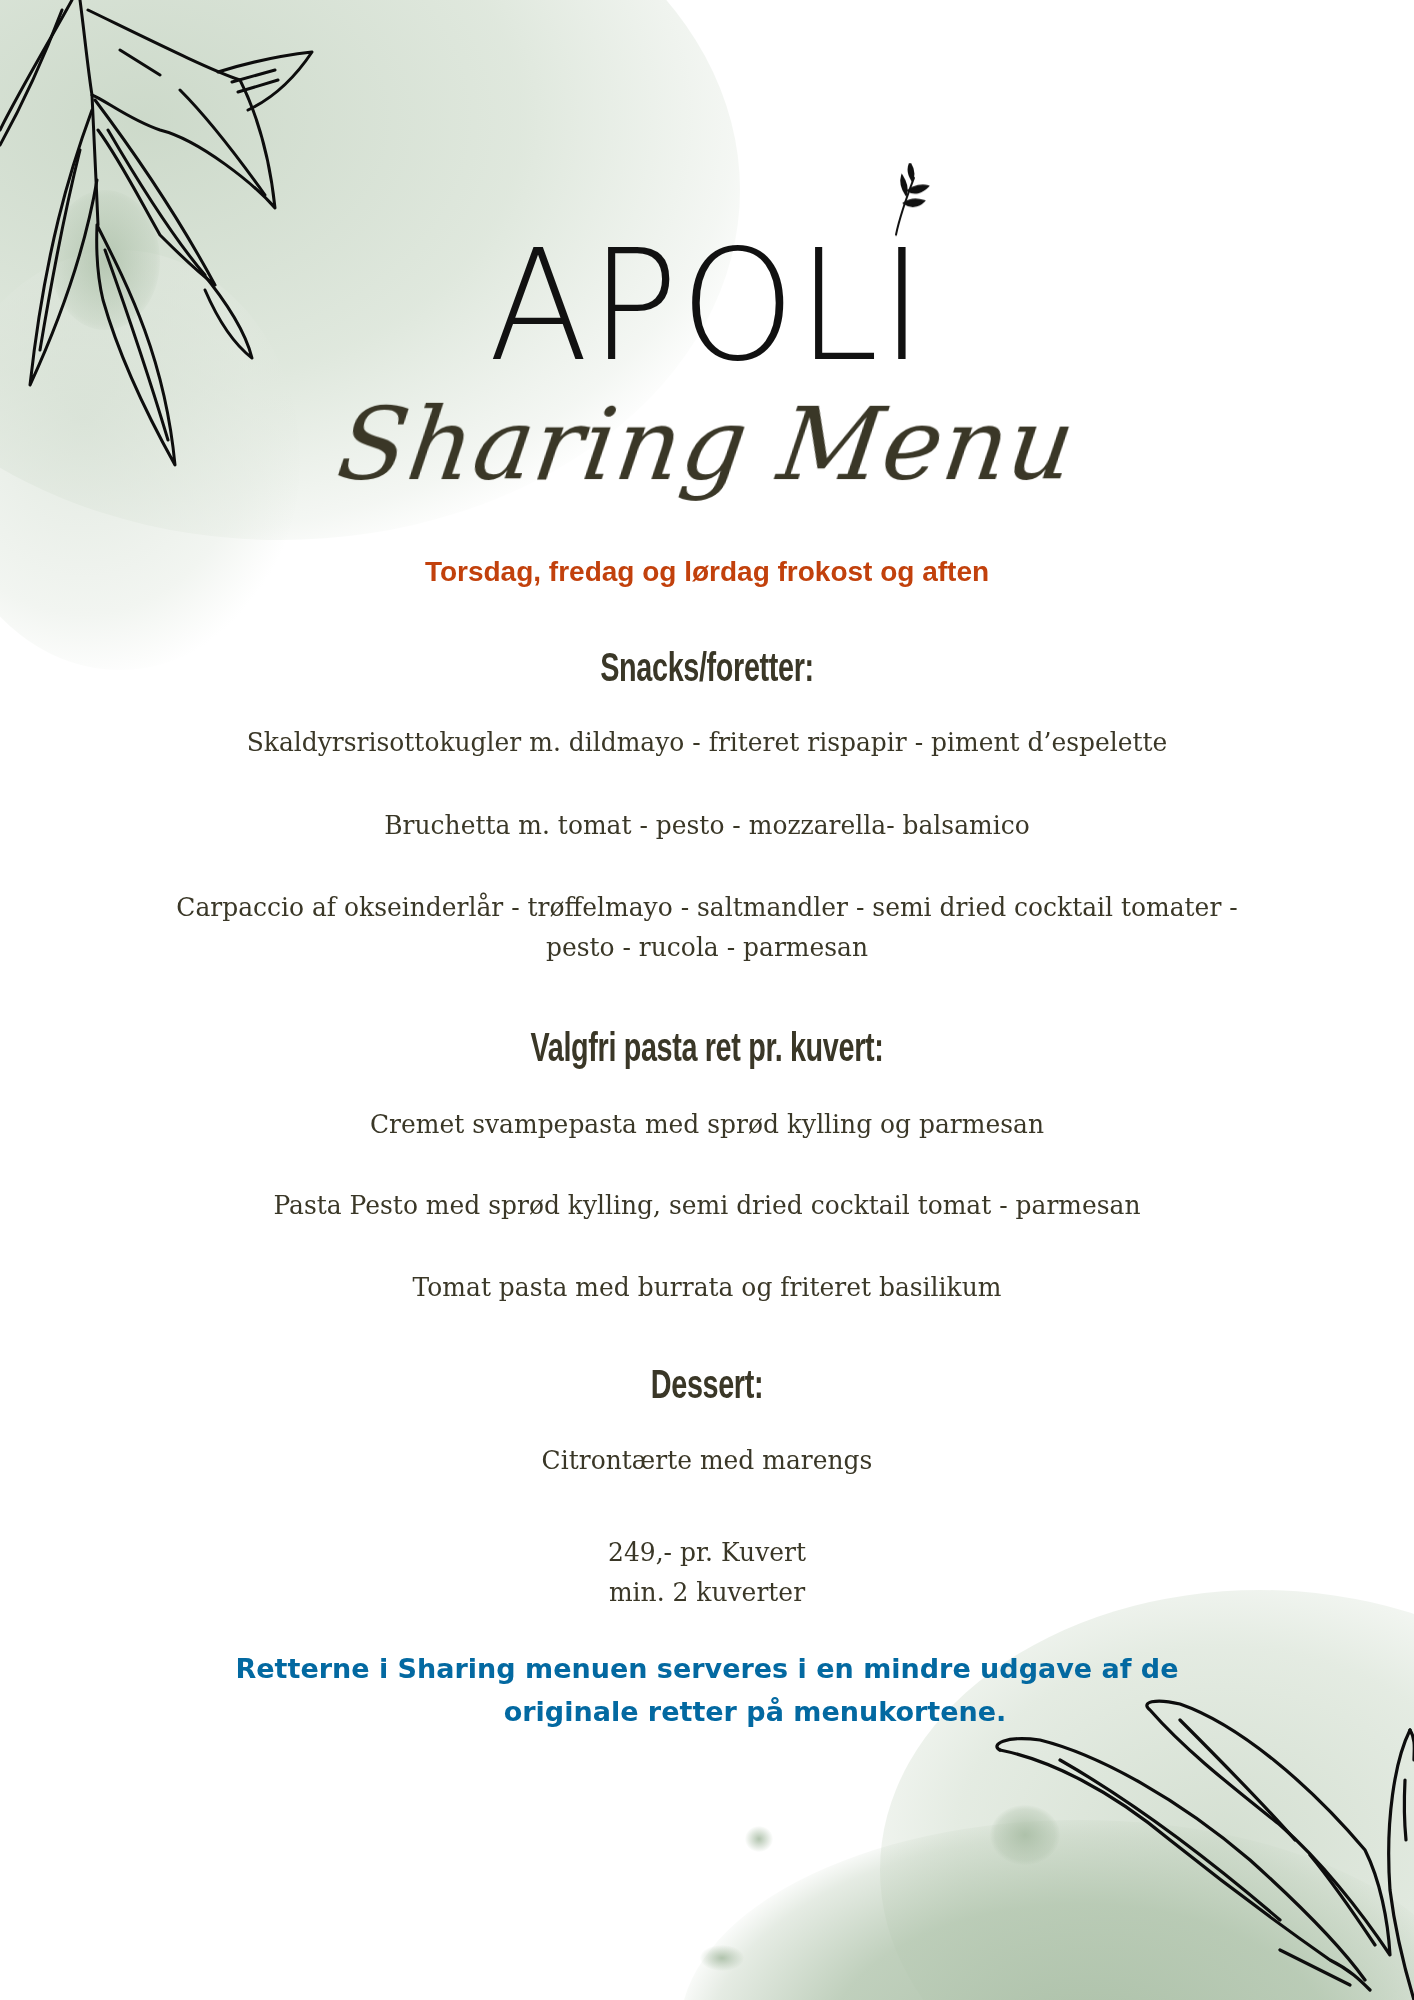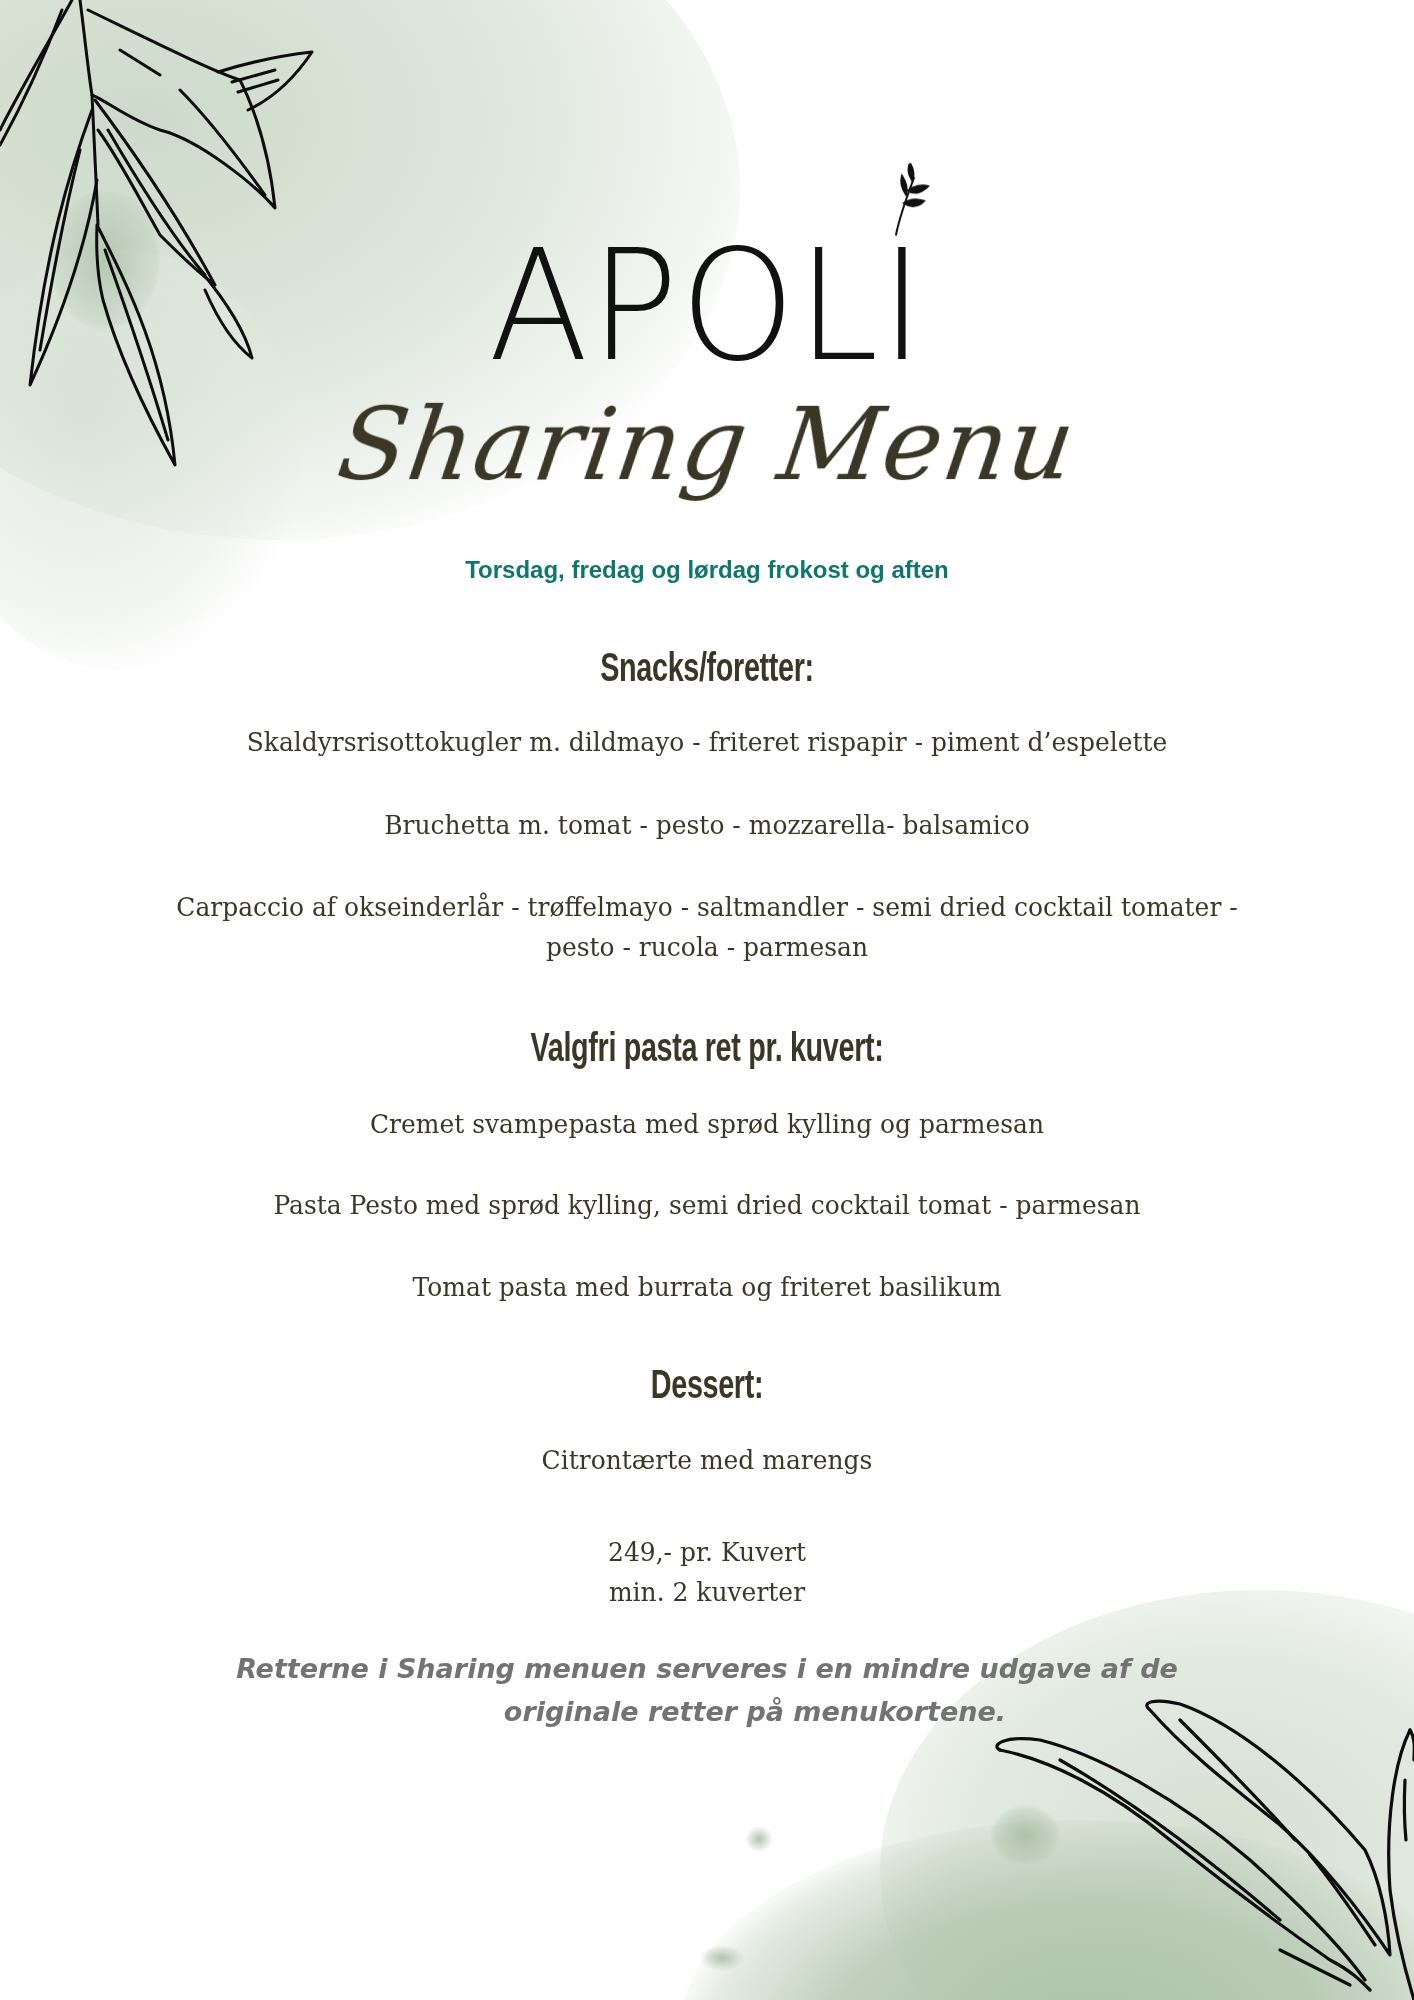--- a/index.html
+++ b/index.html
@@ -62,45 +62,44 @@
       font-size: 100px;
       color: #3a3727;
       line-height: 1.1;
       letter-spacing: 1px;
       transform: skewX(-8deg);
     }
     .subtitle {
       top: 556px;
       font-family: "Liberation Sans", sans-serif;
       font-weight: bold;
-      font-size: 24px;
-      color: #0f766e;
+      font-size: 28px;
+      color: #c2410c;
     }
     .heading {
       font-family: "Liberation Sans", sans-serif;
       font-weight: bold;
       font-size: 40px;
       color: #3a3727;
       transform: scaleX(0.72);
       letter-spacing: -0.5px;
     }
     .item {
       font-family: "DejaVu Serif", serif;
       font-size: 26px;
       color: #3a3727;
       line-height: 40px;
       transform: scaleX(0.96);
     }
     .note {
       font-family: "DejaVu Sans", sans-serif;
-      font-style: italic;
       font-weight: bold;
       font-size: 27px;
       line-height: 43px;
-      color: #737373;
+      color: #0369a1;
     }
     svg.leaves {
       position: absolute;
       pointer-events: none;
     }
   </style>
 </head>
 <body>
 
 <div>

